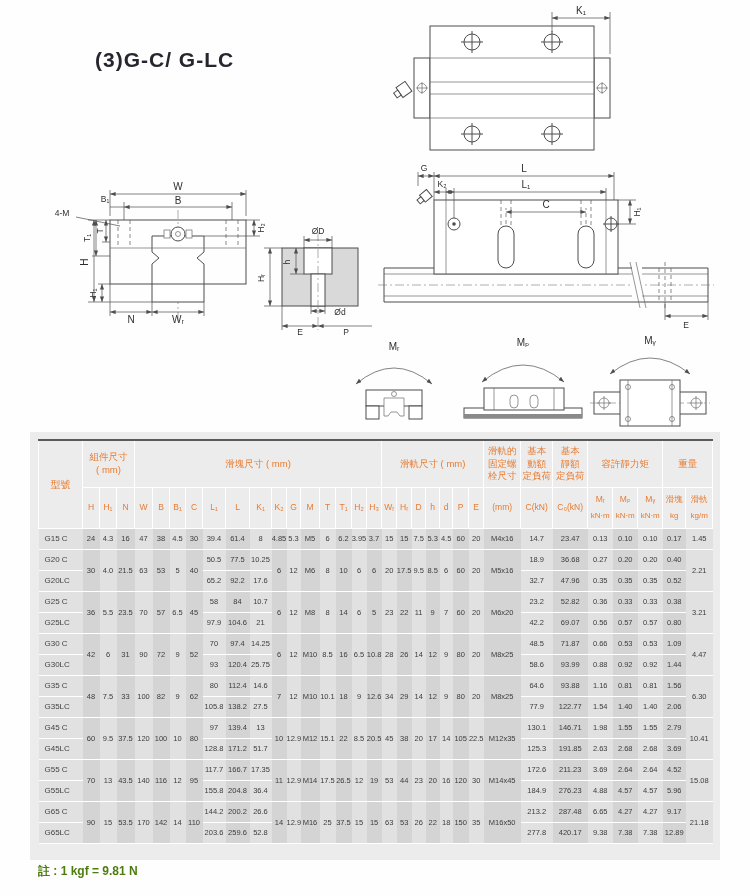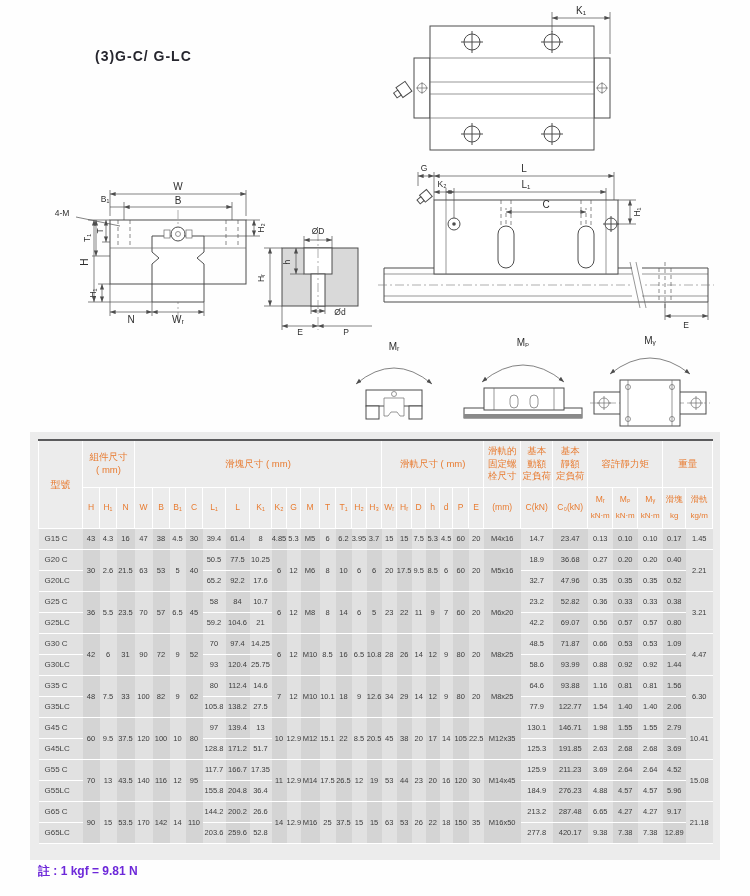--- a/index.html
+++ b/index.html
@@ -1,18 +1,18 @@
 <!DOCTYPE html>
 <html><head>
 <meta charset="utf-8">
 <style>
   html,body{margin:0;padding:0;background:#ffffff;}
   #page{position:relative;width:750px;height:896px;background:#fefefe;overflow:hidden;
         font-family:"Liberation Sans","DejaVu Sans",sans-serif;color:#333;}
-  #title{position:absolute;left:95px;top:48px;font-size:14px;font-weight:600;color:#26262e;letter-spacing:1px;}
+  #title{position:absolute;left:95px;top:48px;font-size:21px;font-weight:600;color:#26262e;letter-spacing:1px;}
   .fig{position:absolute;}
   svg{overflow:visible;}
   .ln{stroke:#4d4d4d;stroke-width:1;fill:none;}
   .thin{stroke:#6a6a6a;stroke-width:0.7;fill:none;}
   .dash{stroke:#5a5a5a;stroke-width:0.7;fill:none;stroke-dasharray:4 3;}
   .cl{stroke:#7a7a7a;stroke-width:0.6;fill:none;stroke-dasharray:9 3 2 3;}
   .dim{stroke:#4d4d4d;stroke-width:0.7;fill:none;}
   .whitefill{fill:#ffffff;}
   .grayfill{fill:#d9d9d9;}
   .lbl{font-size:10px;fill:#2e2e2e;text-anchor:middle;}
@@ -23,21 +23,21 @@
   #spec-table th{background:#ececec;color:#e87b30;font-weight:normal;border:1px solid #ffffff;padding:0;vertical-align:middle;text-align:center;}
   .th-model{font-size:10px;}
   .th-group{font-size:9.5px;line-height:1.35;white-space:pre-line;height:46px;}
   .th-col{font-size:8.5px;height:40px;line-height:1.1;}
   .th-col .unit{margin-top:7px;font-size:8px;}
   #spec-table td{font-size:7.5px;color:#3c3c3c;text-align:center;height:20px;padding:0;
                  border-top:1px solid #fff;border-bottom:1px solid #fff;line-height:1;}
   #spec-table td.model{text-align:left;padding-left:6px;font-size:8px;color:#444;}
   .c0{background:#e1e1e1;}
   .c1{background:#d4d4d4;}
-  #note{position:absolute;left:38px;top:863px;font-size:12px;font-weight:600;color:#6d28d9;text-align:center;}
+  #note{position:absolute;left:38px;top:863px;font-size:12px;font-weight:600;color:#4d7c0f;text-align:center;}
 </style>
 </head>
 <body>
 
 <div id="page">
 
   <div id="title">(3)G-C/  G-LC</div>
 
   <div class="fig" style="left:392px;top:6px;width:240px;height:160px;">
     <svg width="240" height="160" viewBox="0 0 240 160">
@@ -489,21 +489,21 @@
             </th>
             <th class="th-col">
               <div>滑軌</div>
               <div class="unit">kg/m</div>
             </th>
           </tr>
         </thead>
         <tbody>
           <tr>
             <td class="c0 model">G15 C</td>
-            <td class="c1">43</td>
+            <td class="c1">24</td>
             <td class="c0">4.3</td>
             <td class="c1">16</td>
             <td class="c0">47</td>
             <td class="c1">38</td>
             <td class="c0">4.5</td>
             <td class="c1">30</td>
             <td class="c0">39.4</td>
             <td class="c1">61.4</td>
             <td class="c0">8</td>
             <td class="c1">4.85</td>
@@ -525,21 +525,21 @@
             <td class="c1">23.47</td>
             <td class="c0">0.13</td>
             <td class="c1">0.10</td>
             <td class="c0">0.10</td>
             <td class="c1">0.17</td>
             <td class="c0">1.45</td>
           </tr>
           <tr>
             <td class="c0 model">G20 C</td>
             <td rowspan="2" class="c1">30</td>
-            <td rowspan="2" class="c0">2.6</td>
+            <td rowspan="2" class="c0">4.0</td>
             <td rowspan="2" class="c1">21.5</td>
             <td rowspan="2" class="c0">63</td>
             <td rowspan="2" class="c1">53</td>
             <td rowspan="2" class="c0">5</td>
             <td rowspan="2" class="c1">40</td>
             <td class="c0">50.5</td>
             <td class="c1">77.5</td>
             <td class="c0">10.25</td>
             <td rowspan="2" class="c1">6</td>
             <td rowspan="2" class="c0">12</td>
@@ -606,21 +606,21 @@
             <td class="c0">23.2</td>
             <td class="c1">52.82</td>
             <td class="c0">0.36</td>
             <td class="c1">0.33</td>
             <td class="c0">0.33</td>
             <td class="c1">0.38</td>
             <td rowspan="2" class="c0">3.21</td>
           </tr>
           <tr>
             <td class="c0 model">G25LC</td>
-            <td class="c0">59.2</td>
+            <td class="c0">97.9</td>
             <td class="c1">104.6</td>
             <td class="c0">21</td>
             <td class="c0">42.2</td>
             <td class="c1">69.07</td>
             <td class="c0">0.56</td>
             <td class="c1">0.57</td>
             <td class="c0">0.57</td>
             <td class="c1">0.80</td>
           </tr>
           <tr>
@@ -784,21 +784,21 @@
             <td rowspan="2" class="c0">12</td>
             <td rowspan="2" class="c1">19</td>
             <td rowspan="2" class="c0">53</td>
             <td rowspan="2" class="c1">44</td>
             <td rowspan="2" class="c0">23</td>
             <td rowspan="2" class="c1">20</td>
             <td rowspan="2" class="c0">16</td>
             <td rowspan="2" class="c1">120</td>
             <td rowspan="2" class="c0">30</td>
             <td rowspan="2" class="c1">M14x45</td>
-            <td class="c0">125.9</td>
+            <td class="c0">172.6</td>
             <td class="c1">211.23</td>
             <td class="c0">3.69</td>
             <td class="c1">2.64</td>
             <td class="c0">2.64</td>
             <td class="c1">4.52</td>
             <td rowspan="2" class="c0">15.08</td>
           </tr>
           <tr>
             <td class="c0 model">G55LC</td>
             <td class="c0">155.8</td>

